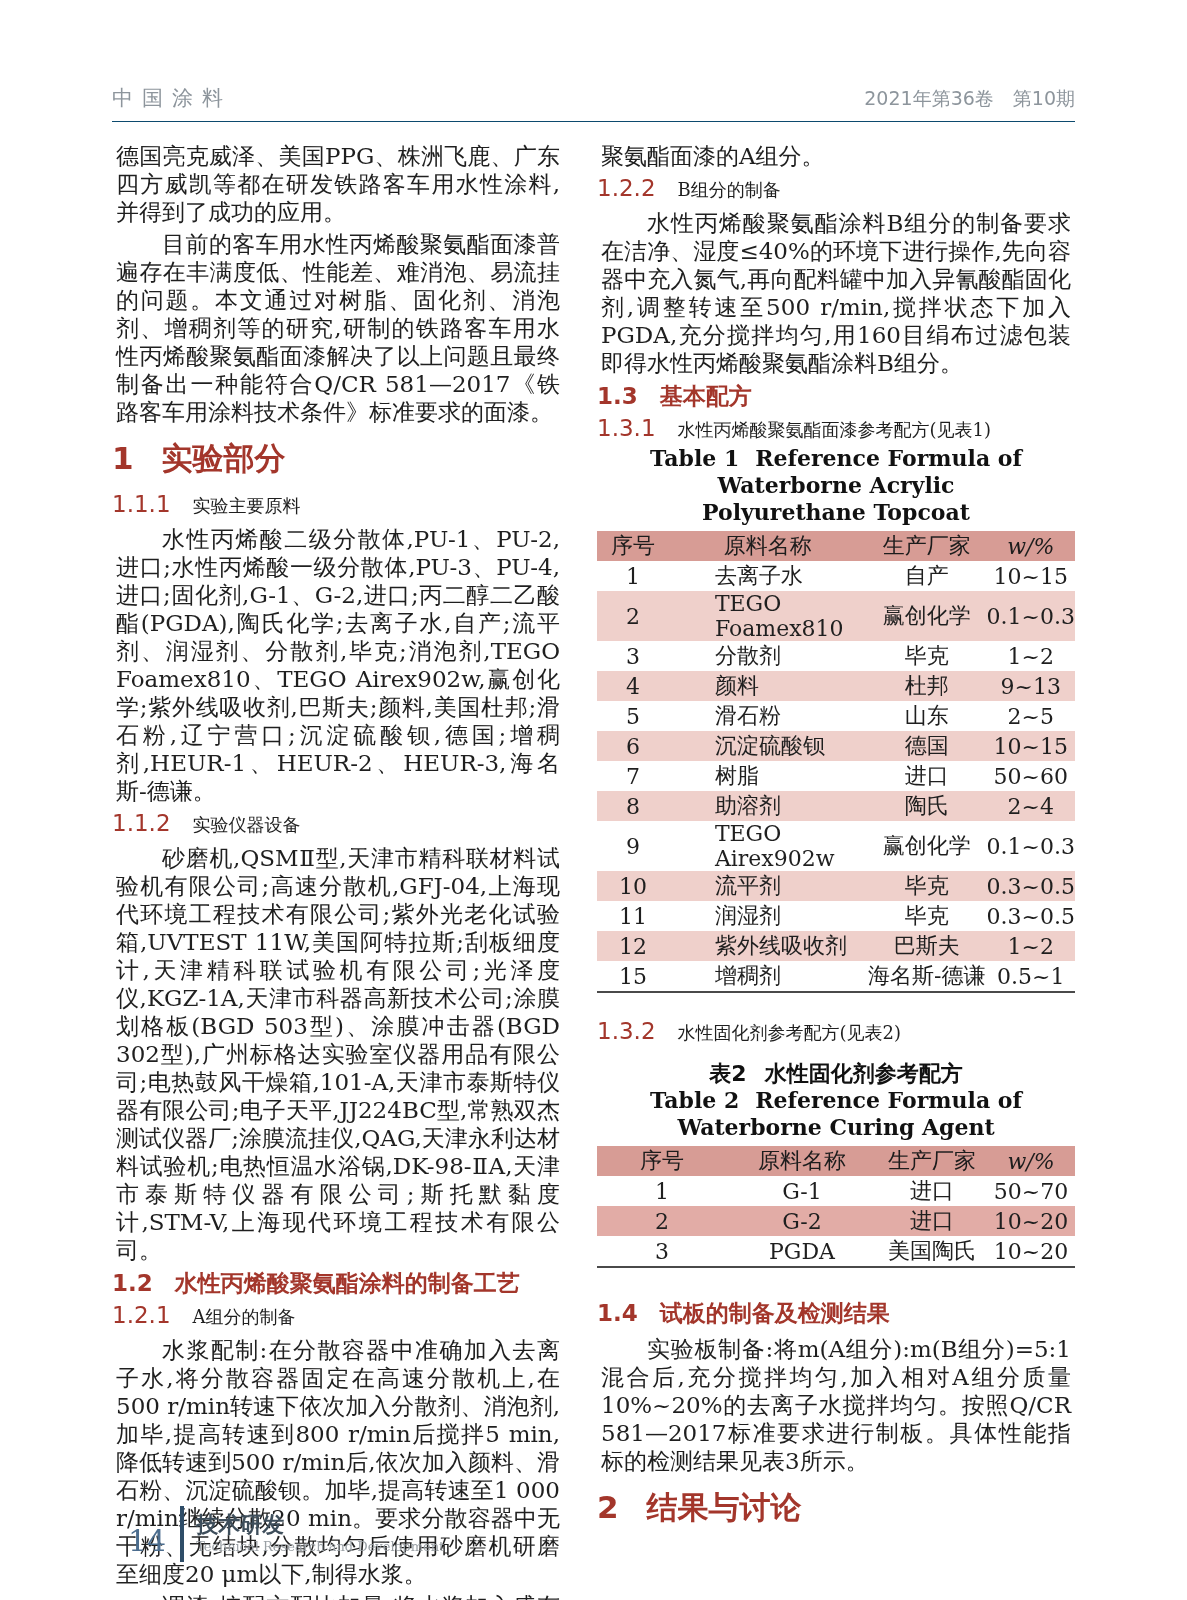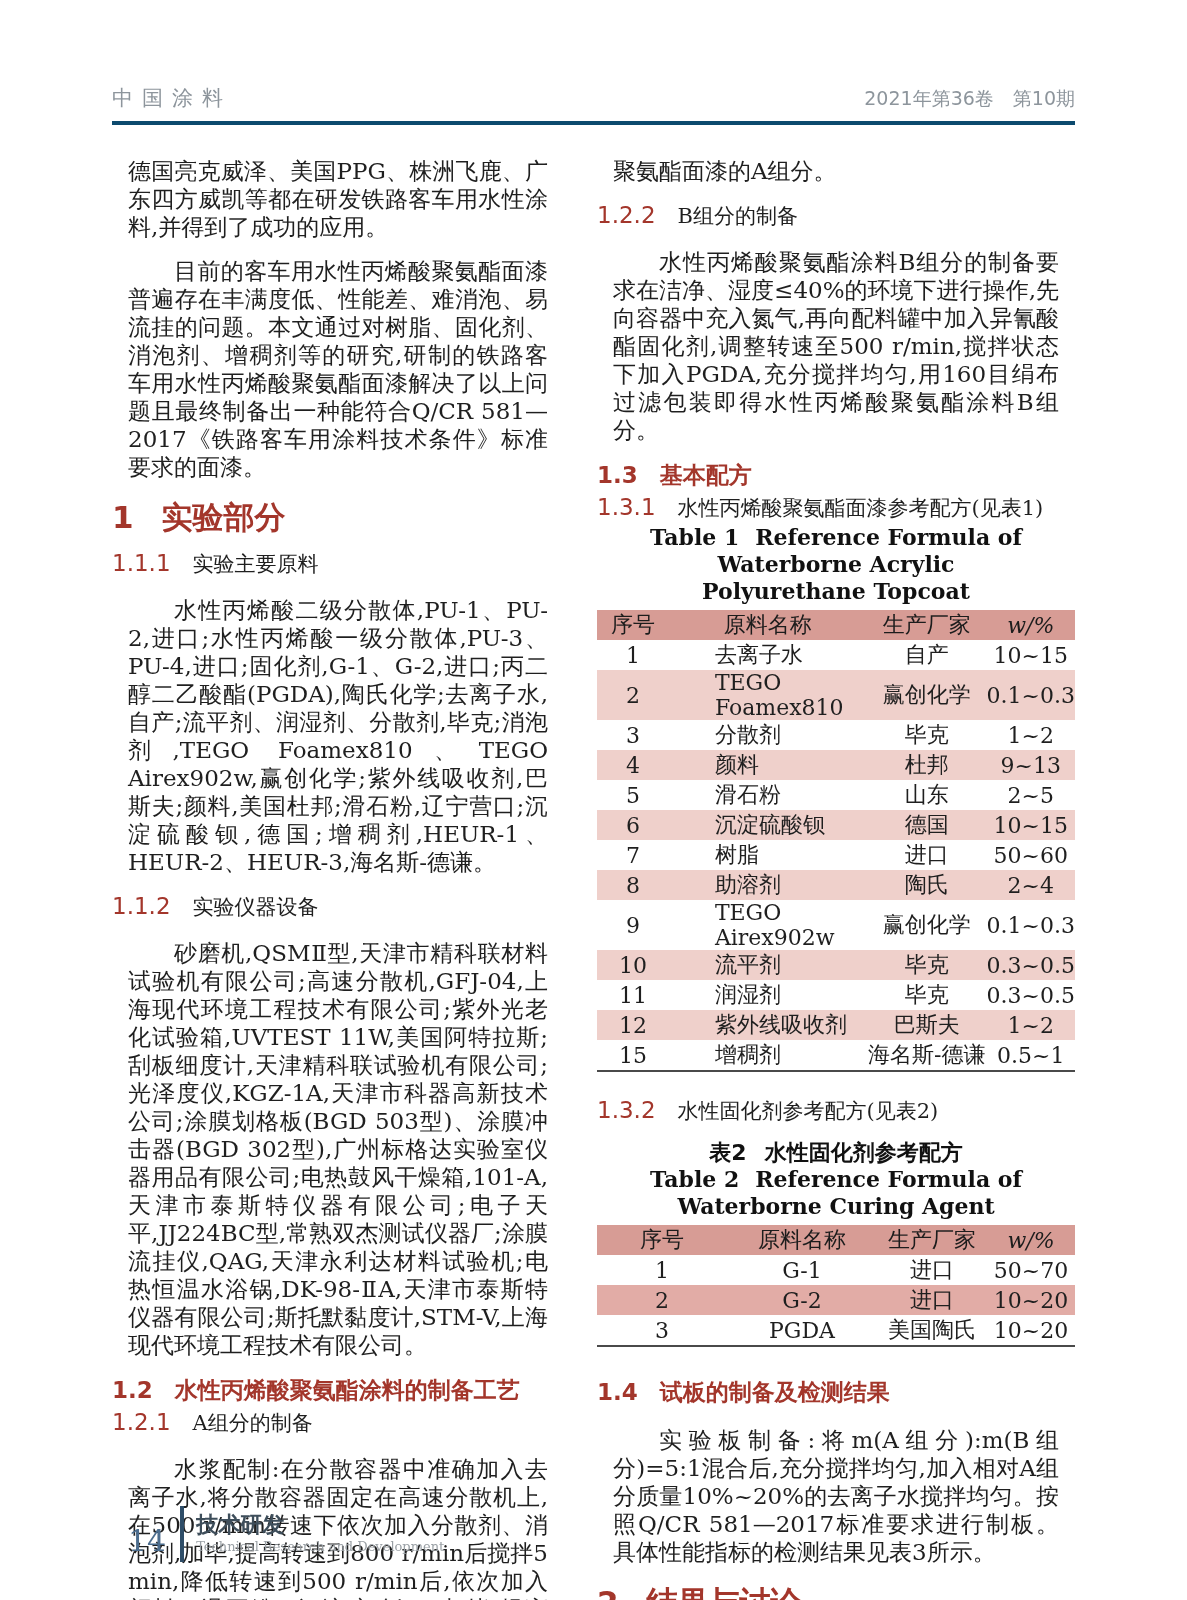--- a/index.html
+++ b/index.html
@@ -5,48 +5,48 @@
   html,body{margin:0;padding:0;background:#ffffff;}
   body{
     width:1187px;height:1600px;position:relative;overflow:hidden;
     font-family:"DejaVu Serif","Liberation Serif",serif;
     color:#1f1f1f;
   }
   .page{position:relative;padding:84px 112px 0 112px;}
   
   .pagehead{
     display:flex;justify-content:space-between;align-items:flex-end;
-    border-bottom:4px solid #0c4a6e;padding-bottom:9px;
+    border-bottom:1px solid #0c4a6e;padding-bottom:9px;
   }
   .journal{color:#8d959c;font-size:21px;letter-spacing:9px;font-family:"DejaVu Sans","Liberation Sans",sans-serif;}
   .issue{color:#8d959c;font-size:19px;font-family:"DejaVu Sans","Liberation Sans",sans-serif;}
   
   .columns{display:flex;gap:33px;margin-top:16px;}
   .col-left{width:452px;}
   .col-right{width:478px;}
-  .p{font-size:23px;line-height:28px;text-align:justify;margin:16px;}
+  .p{font-size:23px;line-height:28px;text-align:justify;margin:4px;}
   .indent{text-indent:2em;}
   .h1{margin:12px 0 6px 0;line-height:40px;}
   .h1 .num,.h1 .ttl{
     color:#a3362b;font-weight:bold;font-size:31px;
     font-family:"DejaVu Sans","Liberation Sans",sans-serif;
   }
   .h1 .num{margin-right:28px;}
   .h2{line-height:30px;}
   .h2 .num,.h2 .ttl{
     color:#a3362b;font-weight:bold;font-size:23px;
     font-family:"DejaVu Sans","Liberation Sans",sans-serif;
   }
   .h2 .num{margin-right:22px;}
   .h3{line-height:28px;}
   .h3 .num{
     color:#a3362b;font-size:23px;margin-right:22px;
     font-family:"DejaVu Sans","Liberation Sans",sans-serif;
   }
-  .h3 .ttl{color:#1f1f1f;font-size:21px;}
+  .h3 .ttl{color:#1f1f1f;font-size:18px;}
   
   .tcap{text-align:center;}
   .tcap-cn{margin-top:12px;font-family:"DejaVu Sans","Liberation Sans",sans-serif;
     font-weight:bold;font-size:22px;line-height:27px;color:#111;}
   .tcap-cn .cap-label{margin-right:18px;}
   .tcap-en{font-weight:bold;font-size:22px;line-height:27px;color:#111;}
   .tcap-en .cap-label{margin-right:16px;}
   
   table{border-collapse:collapse;width:100%;margin-top:5px;}
   .tbl{font-size:22px;border-bottom:2px solid #4a4a4a;}

